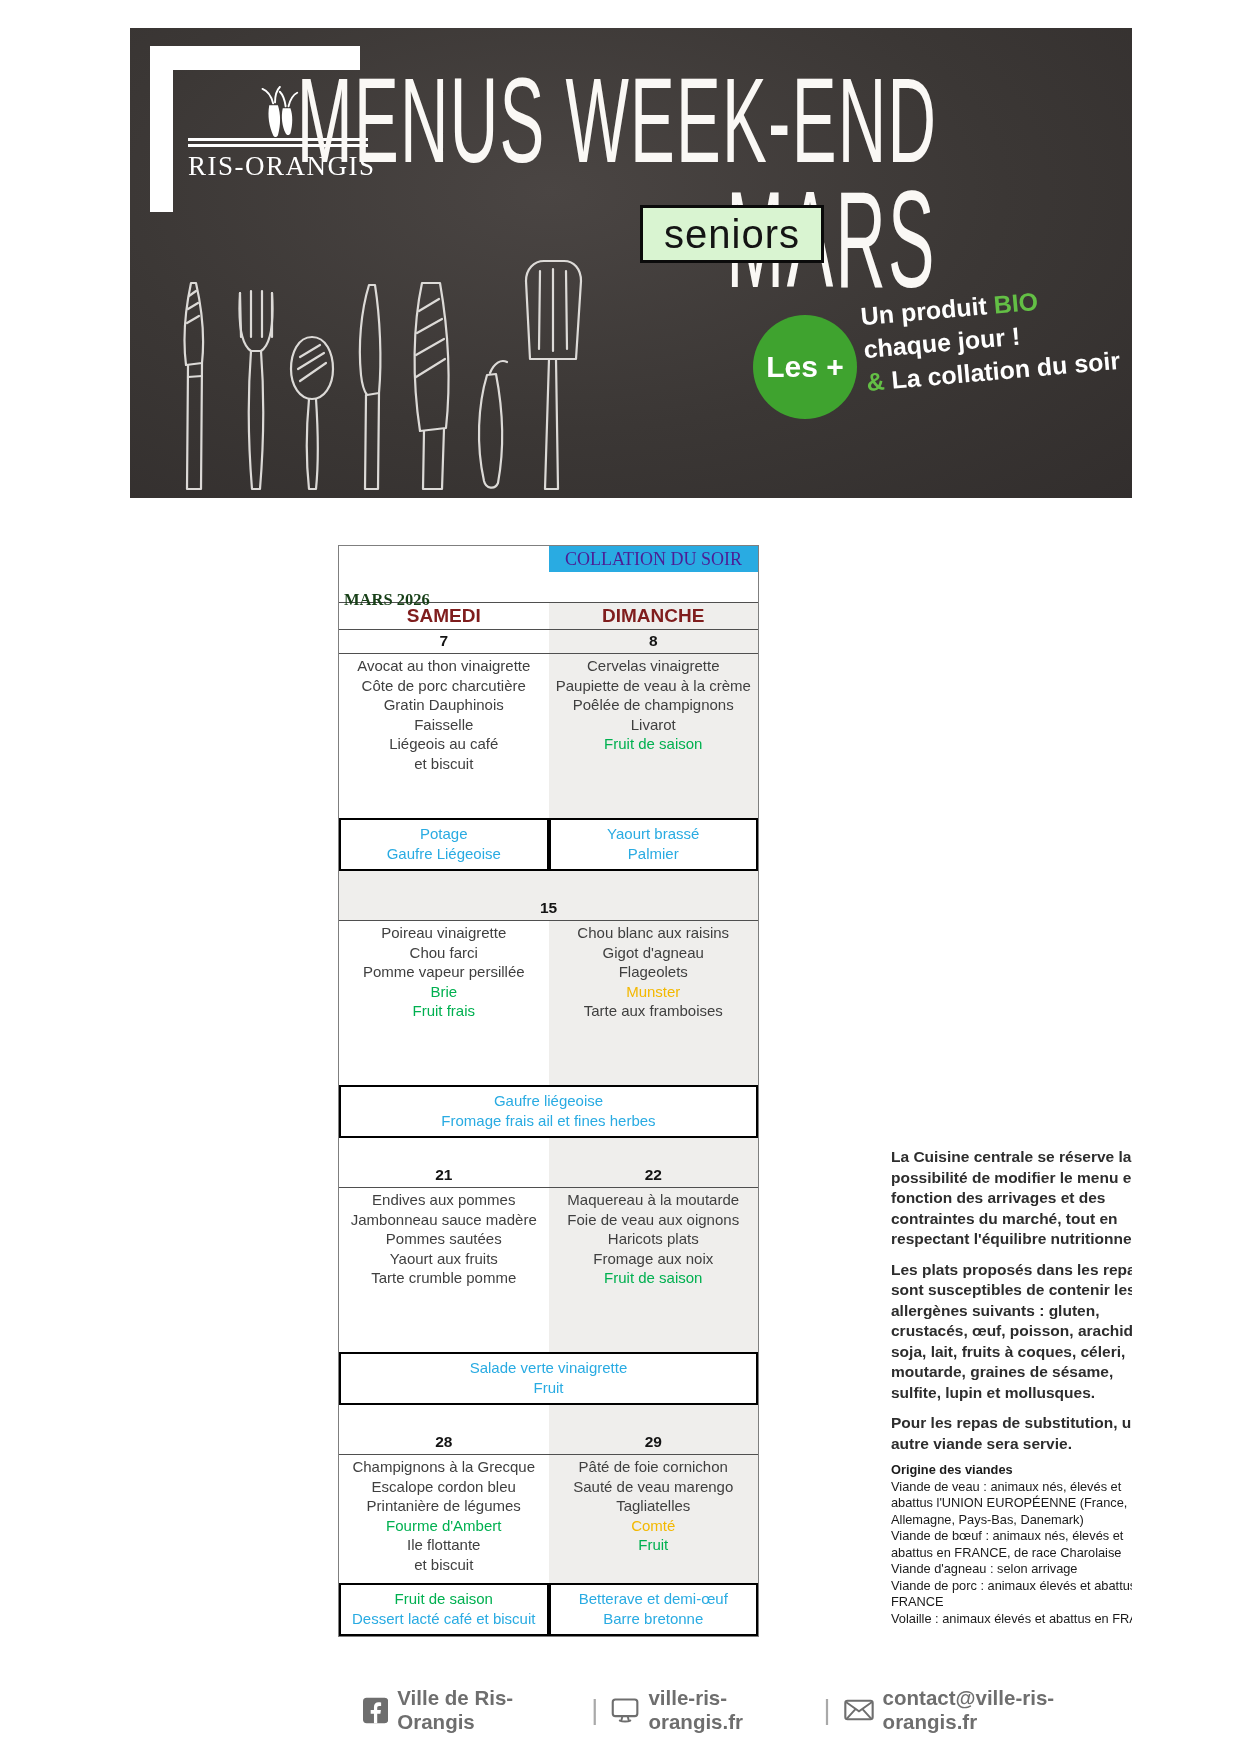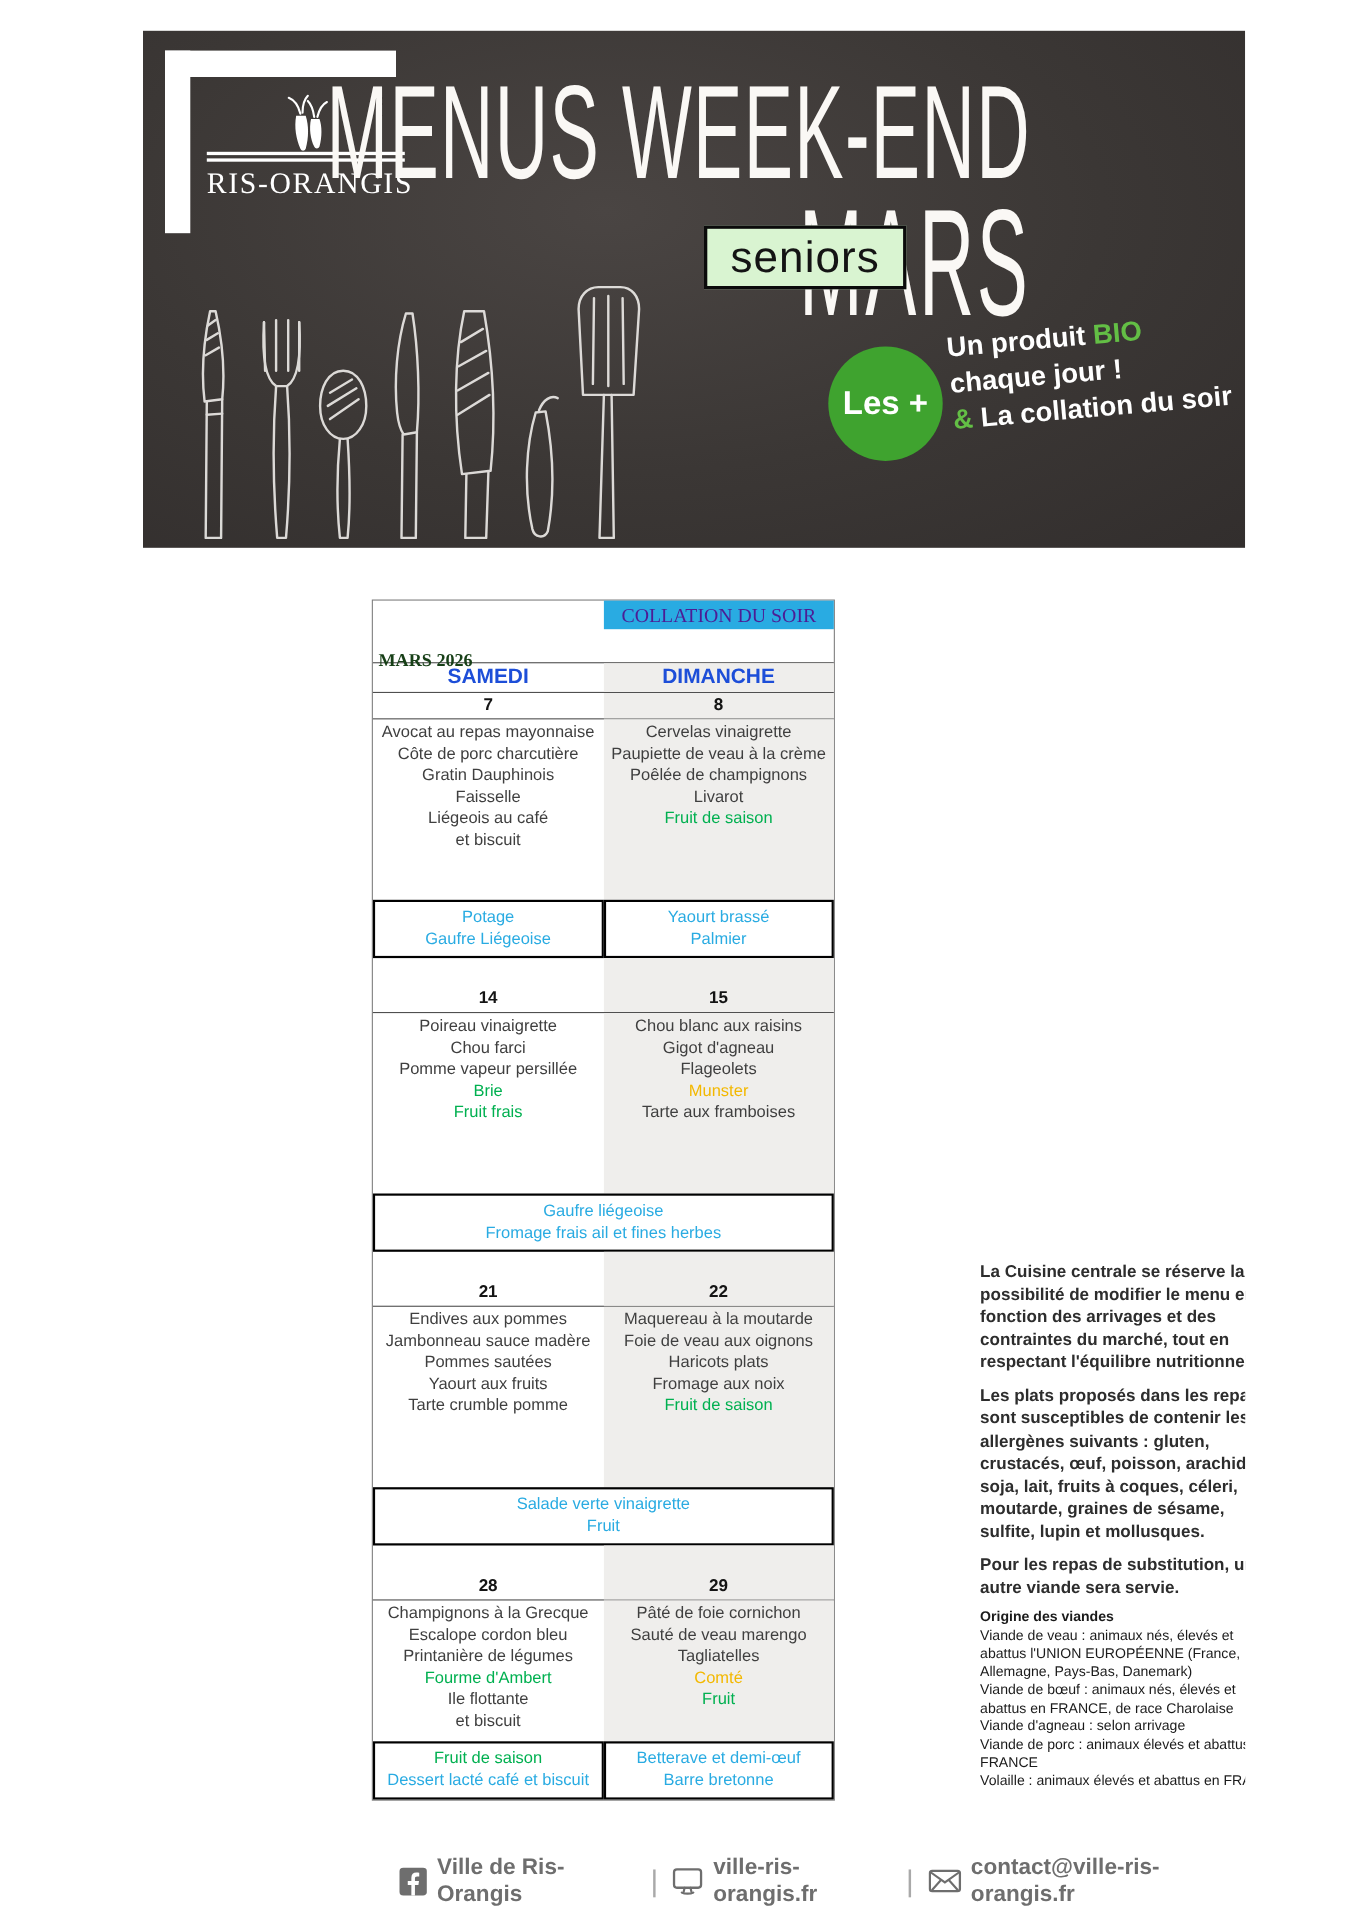--- a/index.html
+++ b/index.html
@@ -62,21 +62,21 @@
     background: #29abe2; color: #4c1d95; font-family: "Liberation Serif", serif;
     font-weight: normal; font-size: 18px; display: flex; align-items: center; justify-content: center;
   }
   .month-label {
     position: absolute; left: 5px; top: 44px; font-family: "Liberation Serif", serif;
     font-weight: bold; font-size: 16.5px; color: #173f17;
   }
   .day-header { display: flex; height: 28px; border-top: 1.5px solid #4f4f4f; border-bottom: 1.5px solid #4f4f4f; }
   .day-cell {
     flex: 1; display: flex; align-items: center; justify-content: center;
-    font-weight: bold; font-size: 19px; color: #1d4ed8;
+    font-weight: bold; font-size: 19px; color: #7f1d1d;
   }
   .col-sun { background: #efeeec; }
   .date-row { display: flex; border-bottom: 1.5px solid #4f4f4f; }
   .date-cell { flex: 1; text-align: center; font-weight: bold; font-size: 15.5px; color: #141414; padding: 2px 0 3px; }
   .week:not(.first) .date-cell { padding-top: 28px; }
   .menu-row { display: flex; min-height: 164px; }
   .week:nth-child(4) .menu-row { min-height: 128px; }
   .menu-cell { flex: 1; padding-top: 2px; text-align: center; }
   .menu-item { font-size: 15px; line-height: 19.5px; }
   .collation-row { display: flex; }
@@ -185,21 +185,21 @@
       <div class="day-cell col-sun">DIMANCHE</div>
     </div>
     <div id="weeks">
         <div class="week first">
           <div class="date-row">
             <div class="date-cell col-sat">7</div>
             <div class="date-cell col-sun">8</div>
           </div>
           <div class="menu-row">
             <div class="menu-cell col-sat">
-              <div class="menu-item c-dark">Avocat au repas mayonnaise</div>
+              <div class="menu-item c-dark">Avocat au thon vinaigrette</div>
               <div class="menu-item c-dark">Côte de porc charcutière</div>
               <div class="menu-item c-dark">Gratin Dauphinois</div>
               <div class="menu-item c-dark">Faisselle</div>
               <div class="menu-item c-dark">Liégeois au café</div>
               <div class="menu-item c-dark">et biscuit</div>
             </div>
             <div class="menu-cell col-sun">
               <div class="menu-item c-dark">Cervelas vinaigrette</div>
               <div class="menu-item c-dark">Paupiette de veau à la crème</div>
               <div class="menu-item c-dark">Poêlée de champignons</div>
@@ -213,21 +213,20 @@
               <div class="collation-item c-cyan">Gaufre Liégeoise</div>
             </div>
             <div class="collation-box">
               <div class="collation-item c-cyan">Yaourt brassé</div>
               <div class="collation-item c-cyan">Palmier</div>
             </div>
           </div>
         </div>
         <div class="week">
           <div class="date-row">
-            <div class="date-cell col-sat">14</div>
             <div class="date-cell col-sun">15</div>
           </div>
           <div class="menu-row">
             <div class="menu-cell col-sat">
               <div class="menu-item c-dark">Poireau vinaigrette</div>
               <div class="menu-item c-dark">Chou farci</div>
               <div class="menu-item c-dark">Pomme vapeur persillée</div>
               <div class="menu-item c-green">Brie</div>
               <div class="menu-item c-green">Fruit frais</div>
             </div>

